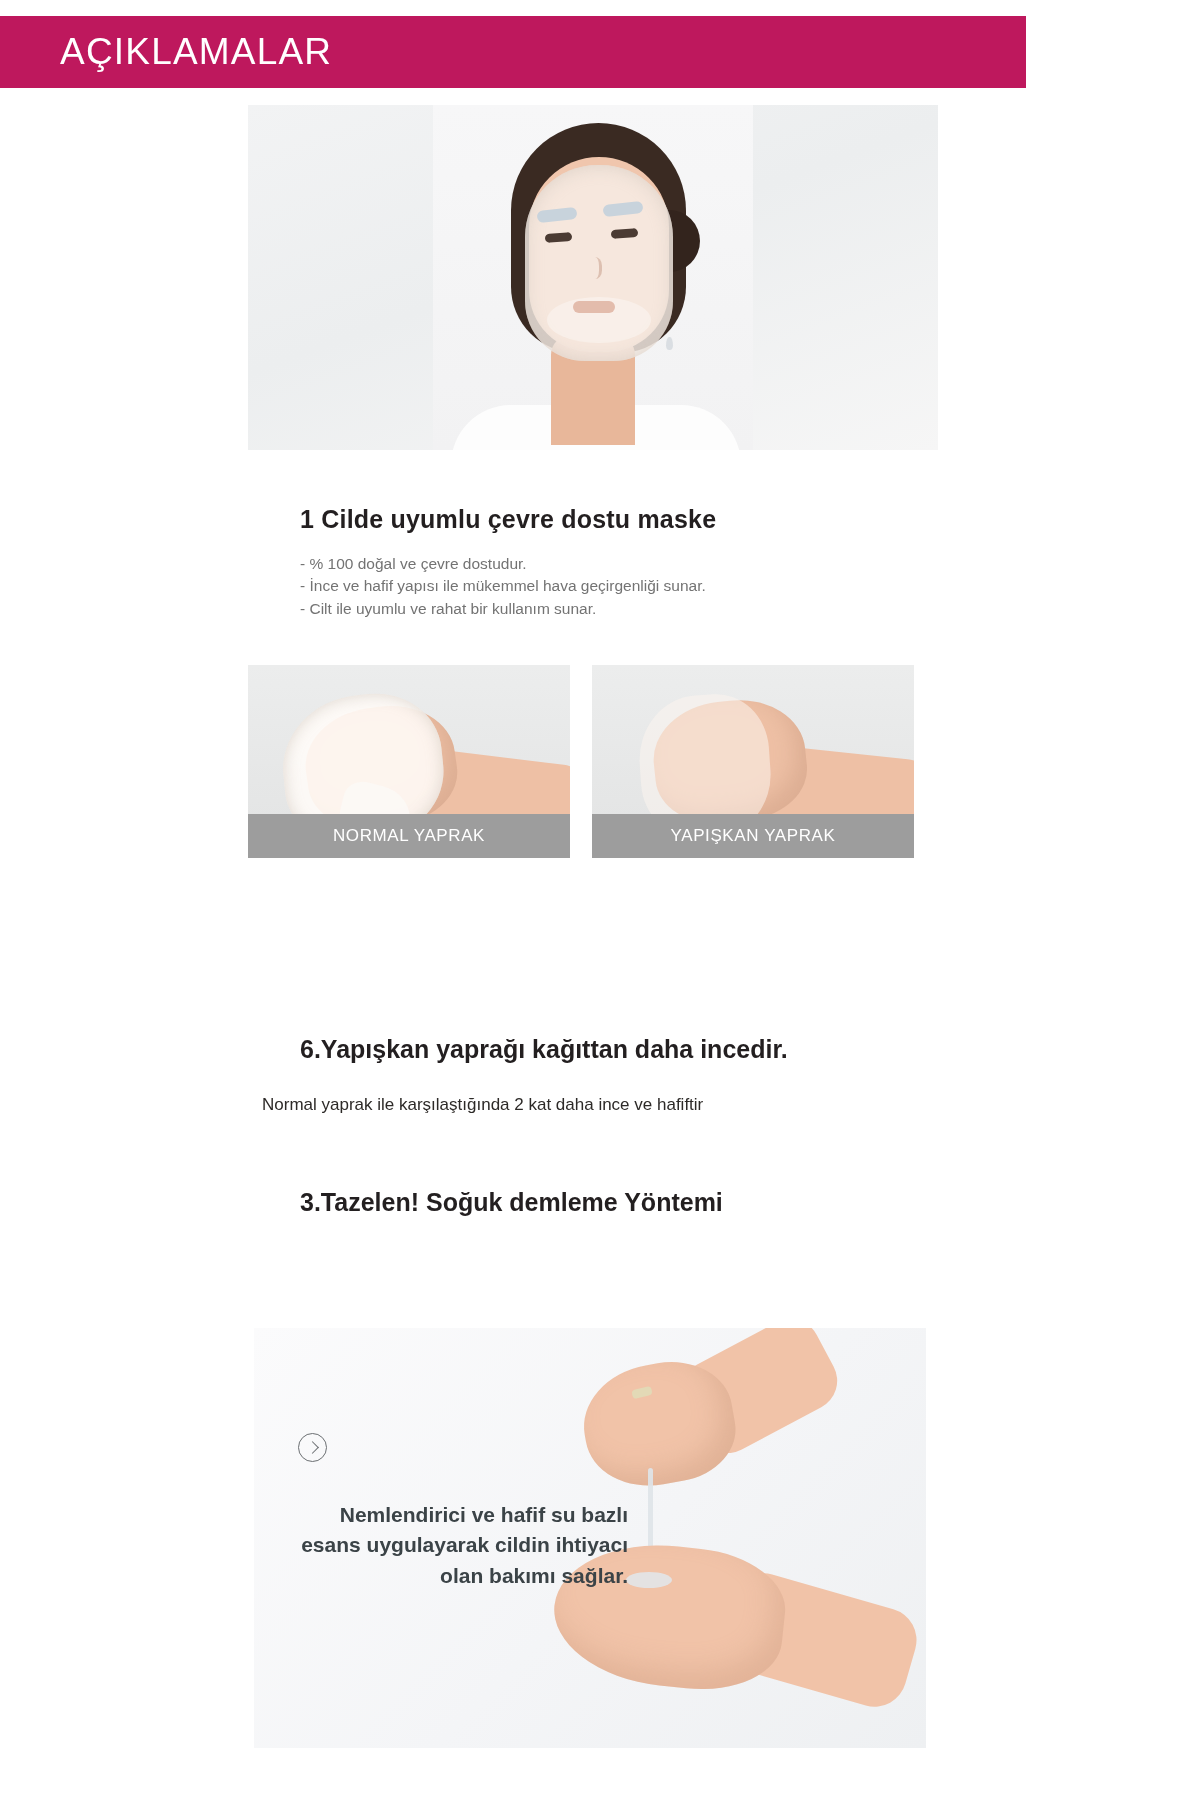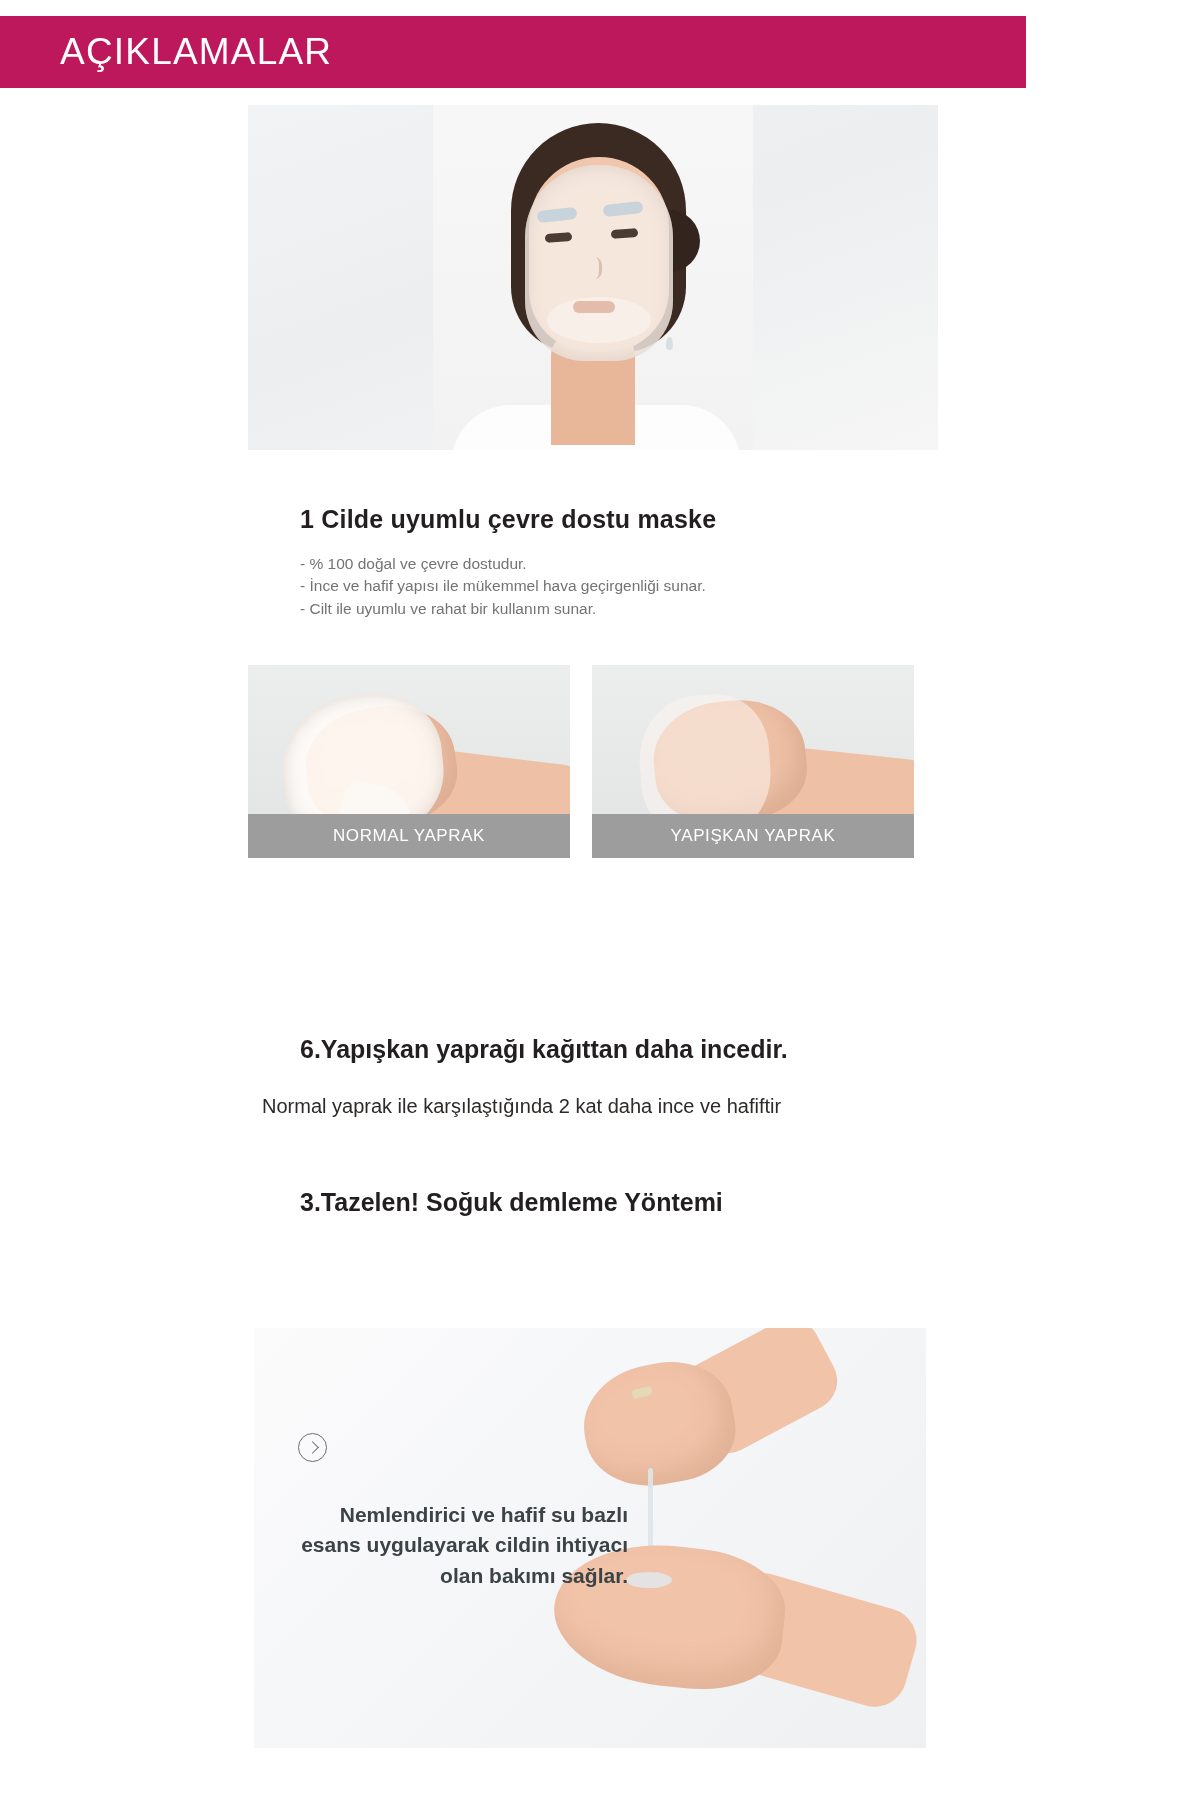--- a/index.html
+++ b/index.html
@@ -288,21 +288,21 @@
     position: absolute;
     left: 300px;
     top: 1035px;
     font-size: 25px;
     font-weight: bold;
   }
   .s2-sub {
     position: absolute;
     left: 262px;
     top: 1095px;
-    font-size: 20px;
+    font-size: 17px;
     color: #2d2a28;
   }
 
   
   .s3-title {
     position: absolute;
     left: 300px;
     top: 1188px;
     font-size: 25px;
     font-weight: bold;

